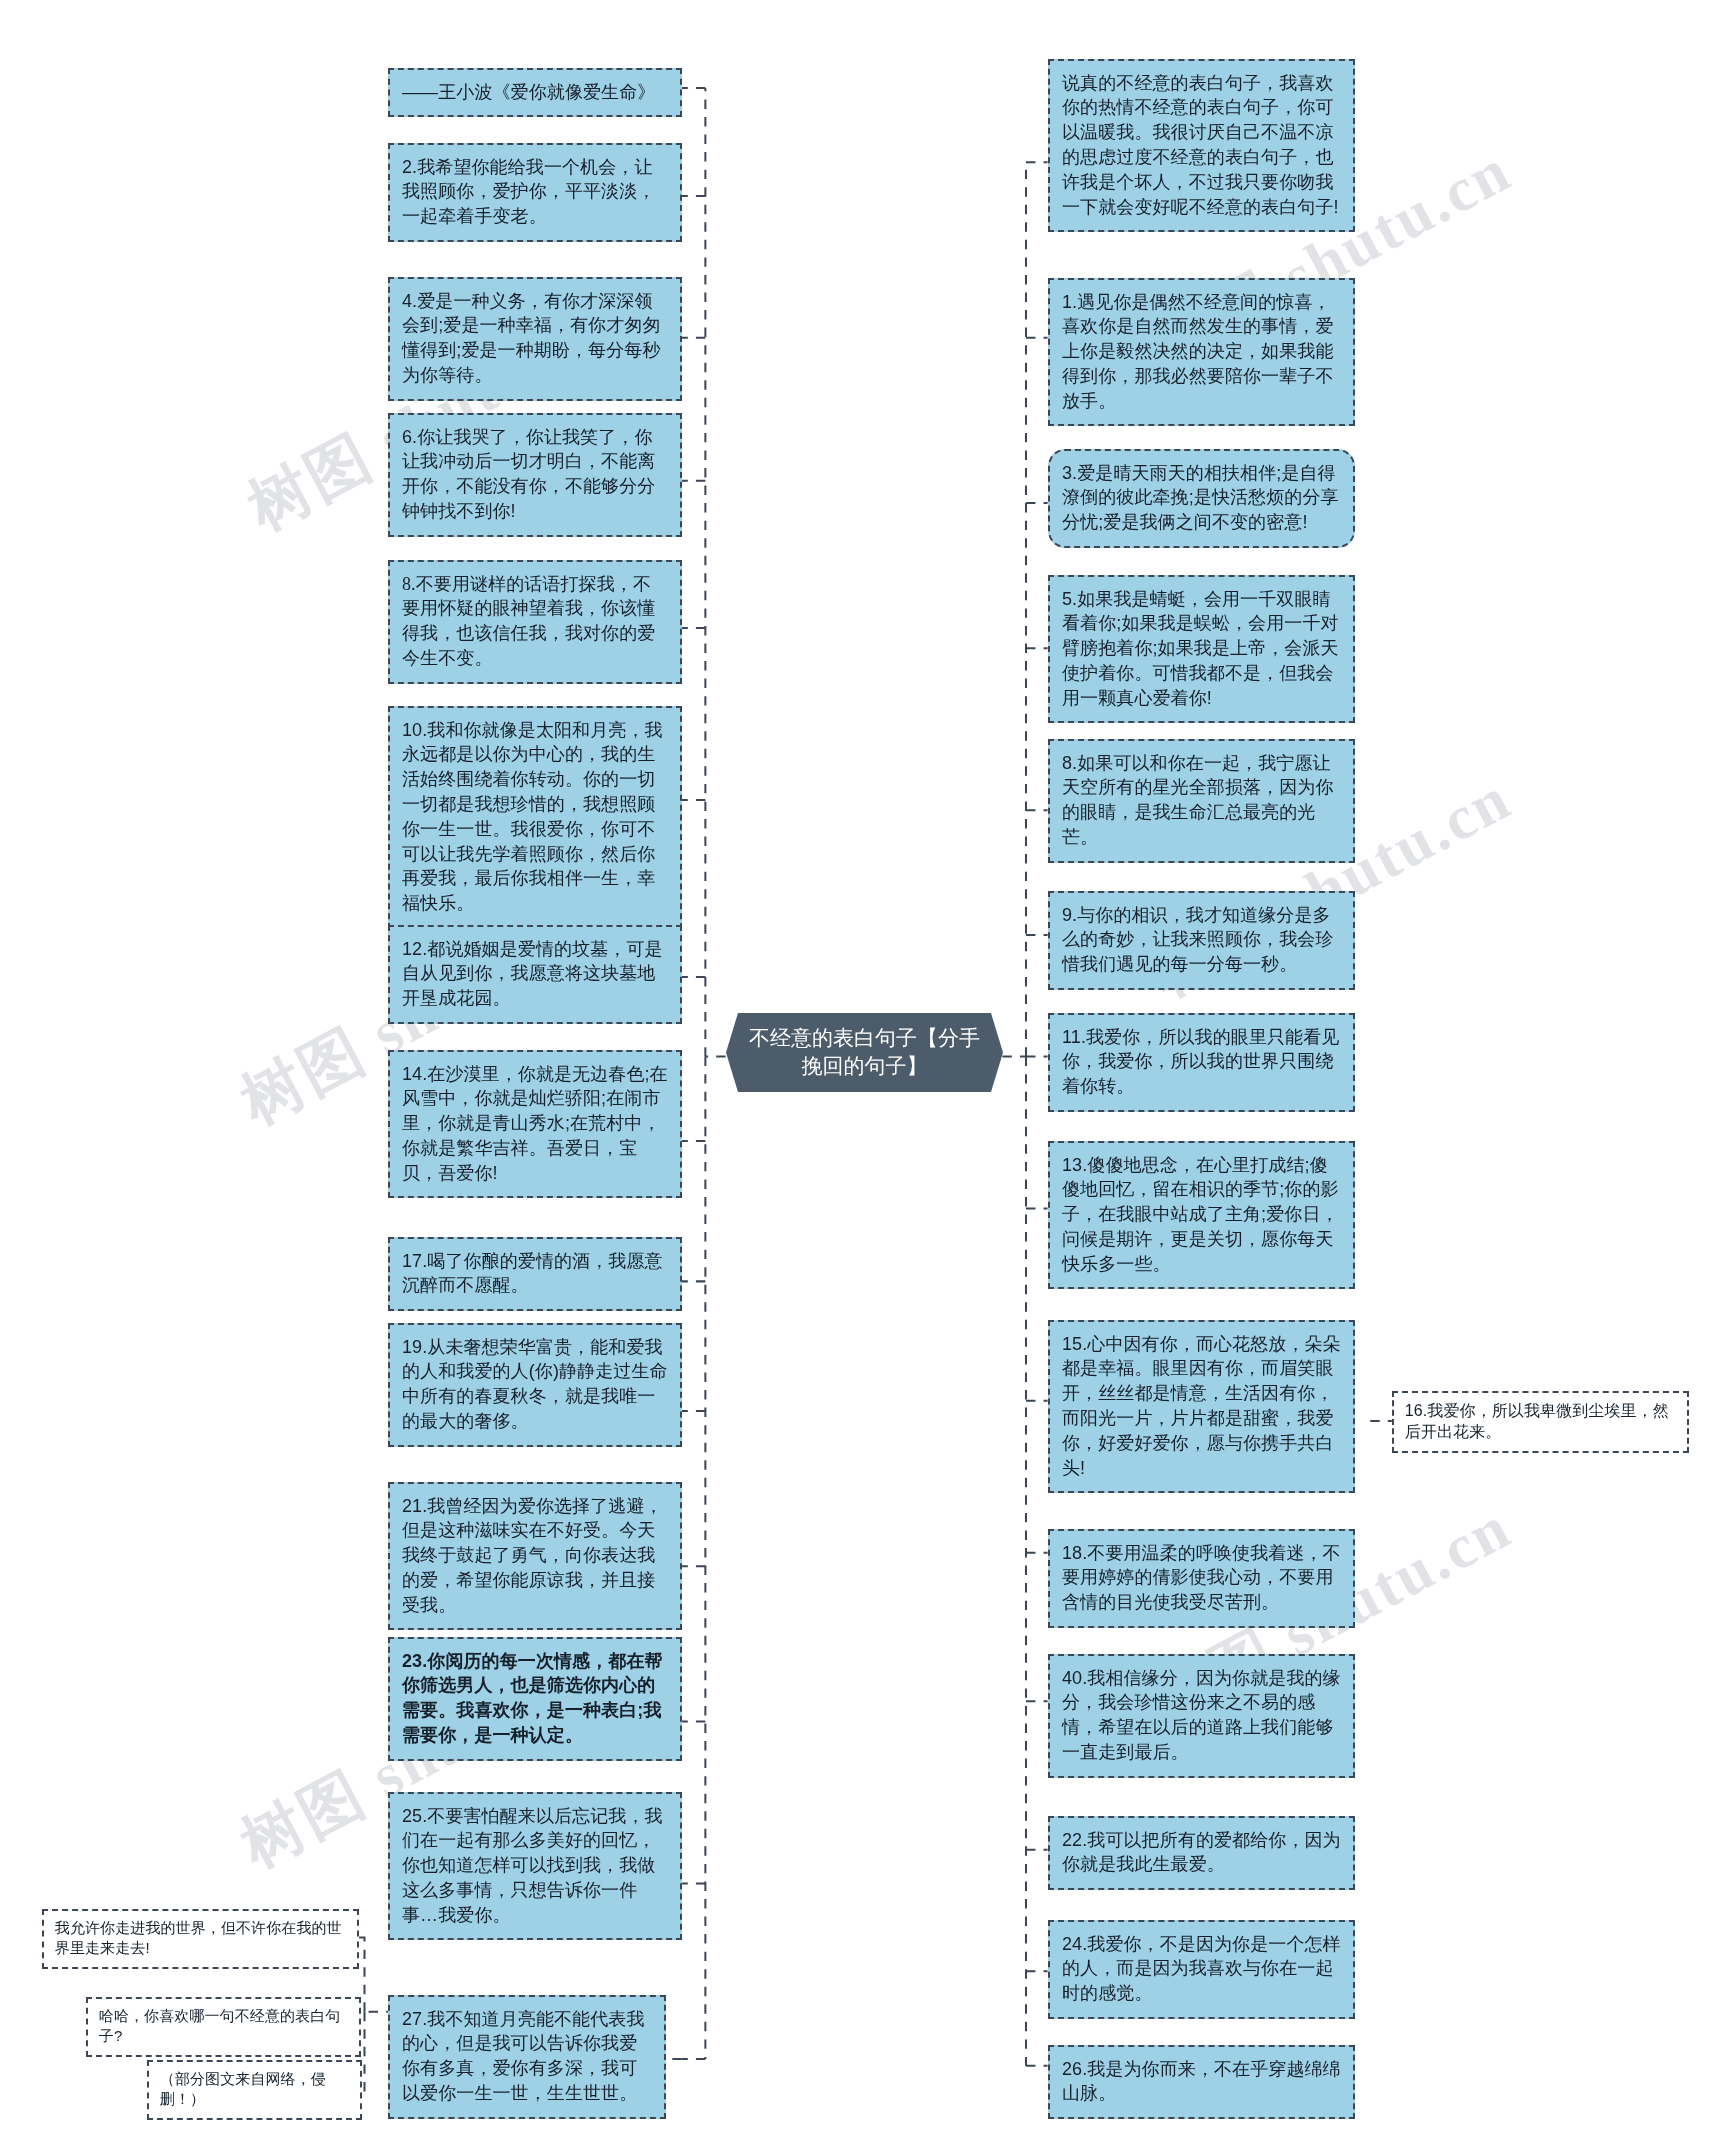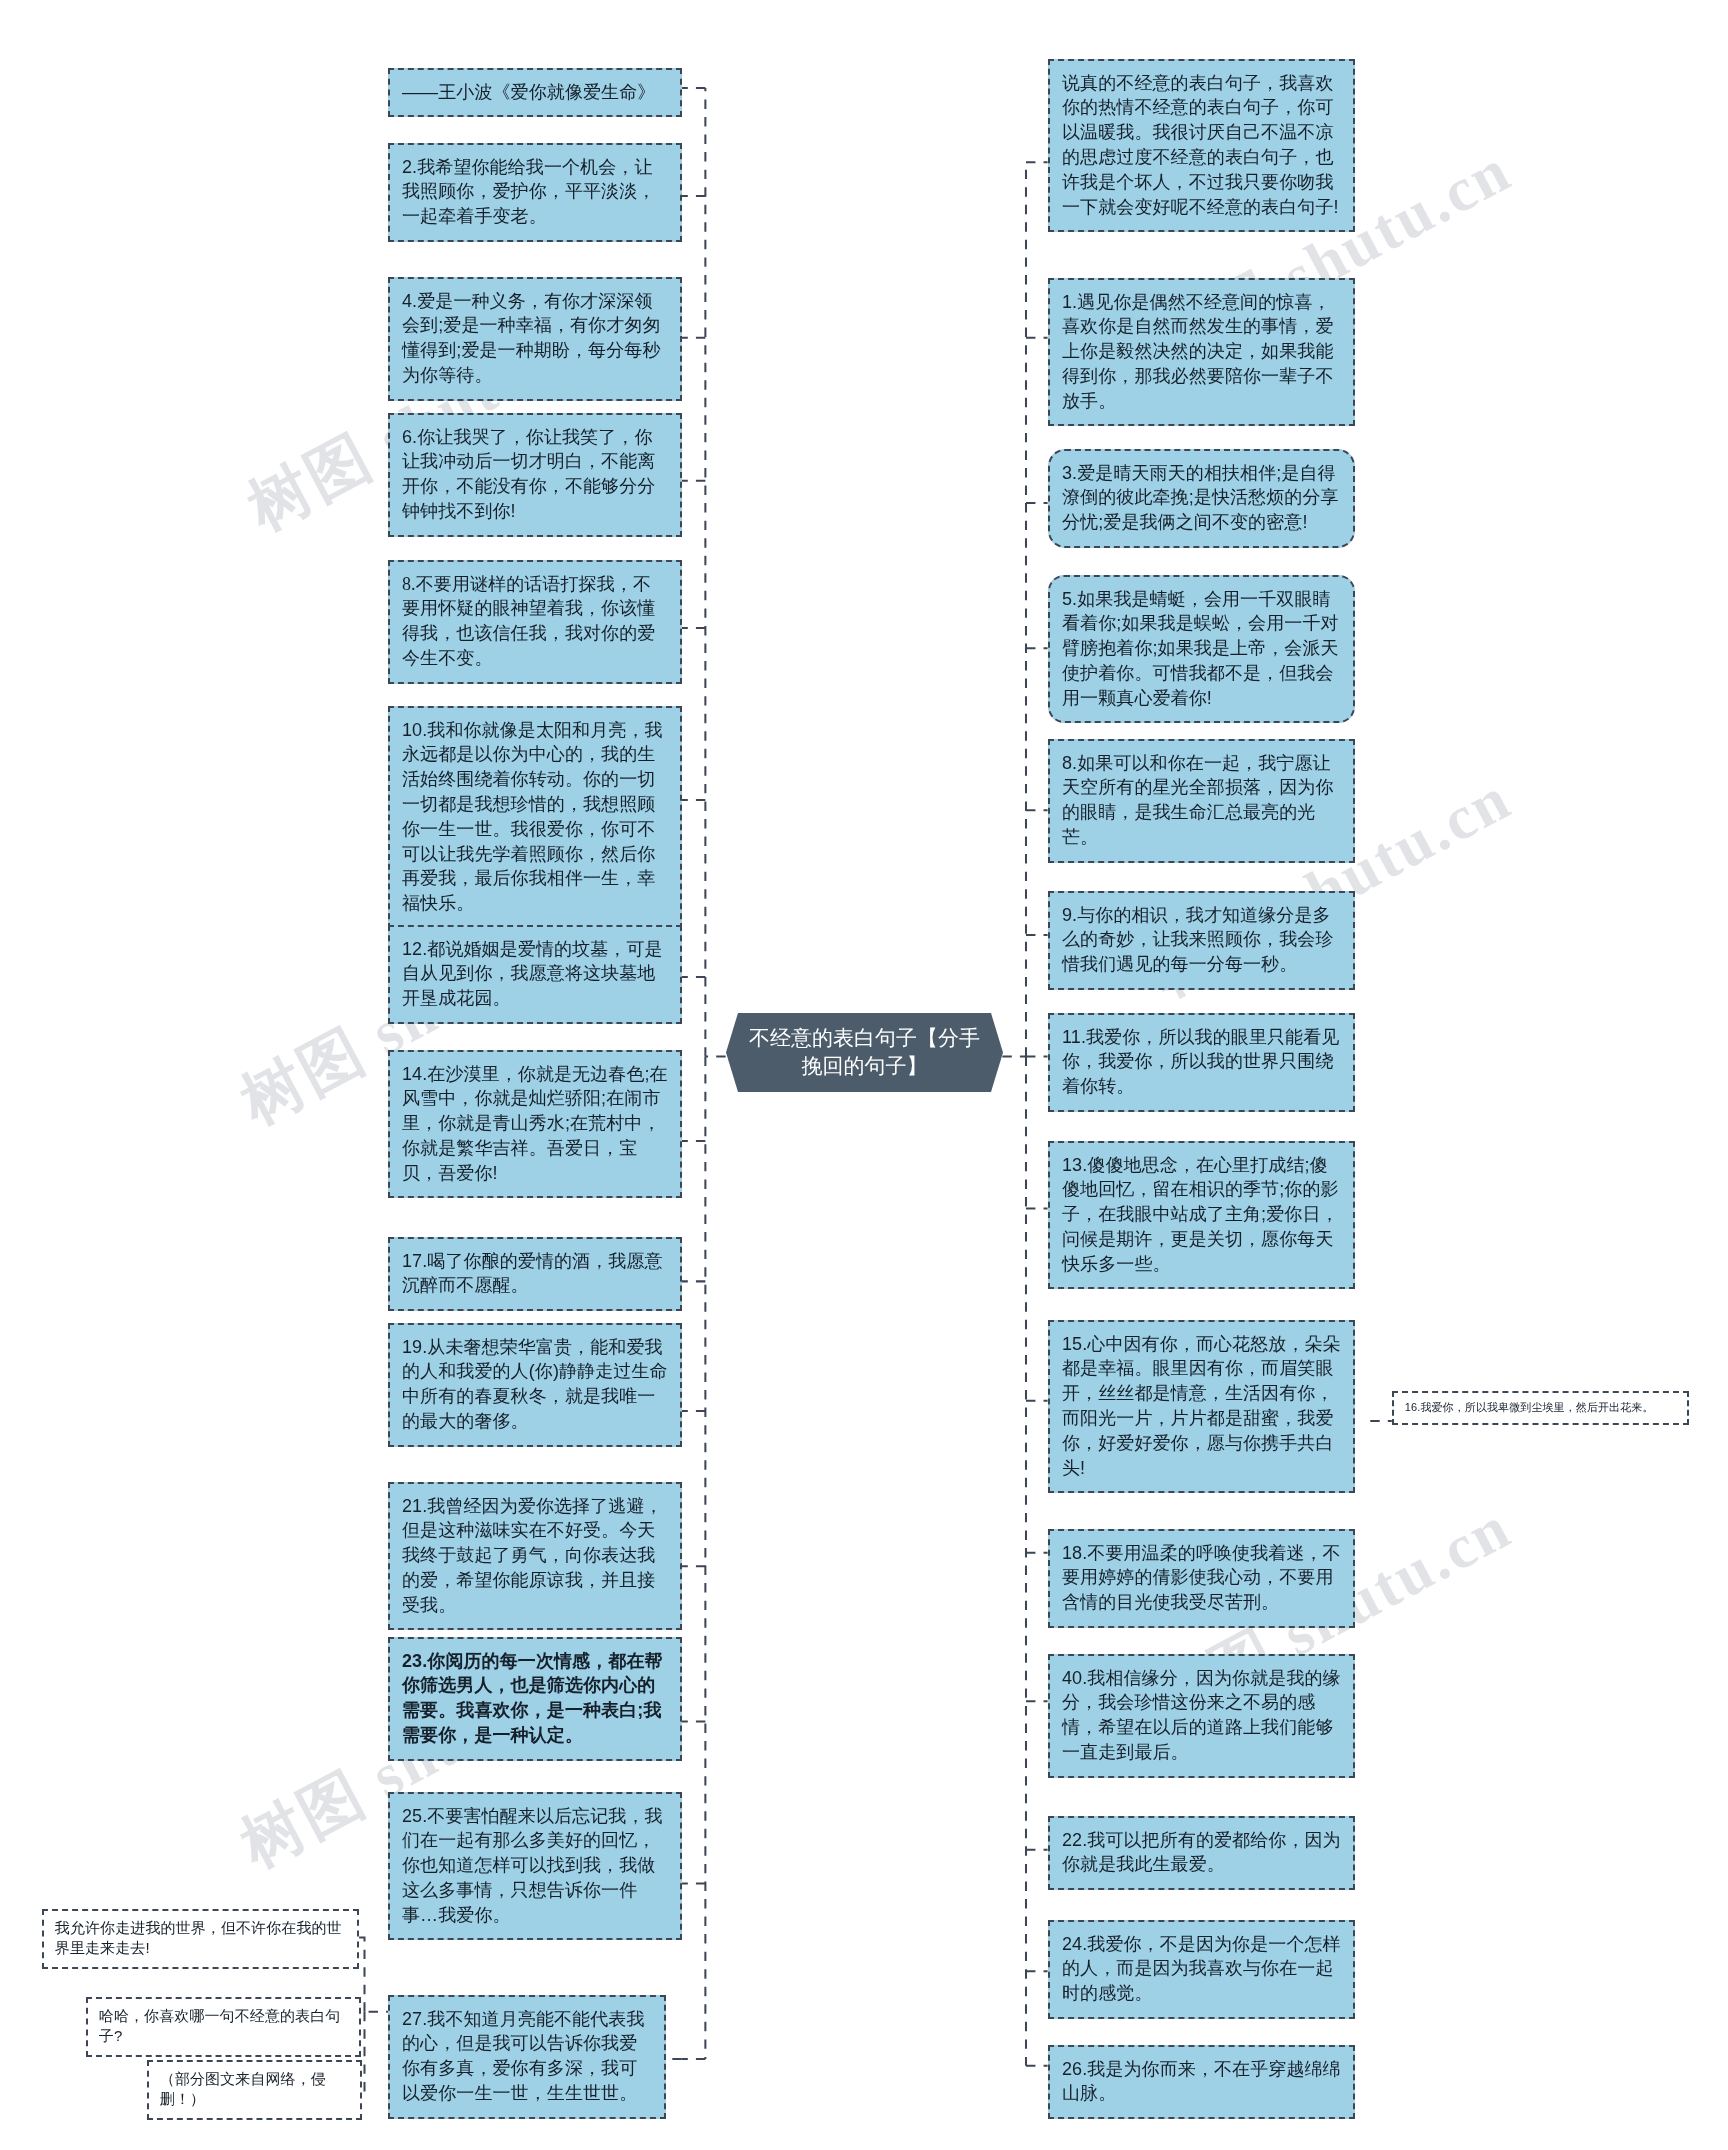--- a/index.html
+++ b/index.html
@@ -199,21 +199,21 @@
 
   <div class="node" style="left:1048px; top:59px; width:307px;">
     <span>说真的不经意的表白句子，我喜欢你的热情不经意的表白句子，你可以温暖我。我很讨厌自己不温不凉的思虑过度不经意的表白句子，也许我是个坏人，不过我只要你吻我一下就会变好呢不经意的表白句子!</span>
   </div>
   <div class="node" style="left:1048px; top:278px; width:307px;">
     <span>1.遇见你是偶然不经意间的惊喜，喜欢你是自然而然发生的事情，爱上你是毅然决然的决定，如果我能得到你，那我必然要陪你一辈子不放手。</span>
   </div>
   <div class="node" style="left:1048px; top:449px; width:307px;border-radius:17px;">
     <span>3.爱是晴天雨天的相扶相伴;是自得潦倒的彼此牵挽;是快活愁烦的分享分忧;爱是我俩之间不变的密意!</span>
   </div>
-  <div class="node" style="left:1048px; top:575px; width:307px;border-radius:16px;">
+  <div class="node" style="left:1048px; top:575px; width:307px;">
     <span>5.如果我是蜻蜓，会用一千双眼睛看着你;如果我是蜈蚣，会用一千对臂膀抱着你;如果我是上帝，会派天使护着你。可惜我都不是，但我会用一颗真心爱着你!</span>
   </div>
   <div class="node" style="left:1048px; top:739px; width:307px;">
     <span>8.如果可以和你在一起，我宁愿让天空所有的星光全部损落，因为你的眼睛，是我生命汇总最亮的光芒。</span>
   </div>
   <div class="node" style="left:1048px; top:891px; width:307px;">
     <span>9.与你的相识，我才知道缘分是多么的奇妙，让我来照顾你，我会珍惜我们遇见的每一分每一秒。</span>
   </div>
   <div class="node" style="left:1048px; top:1013px; width:307px;">
     <span>11.我爱你，所以我的眼里只能看见你，我爱你，所以我的世界只围绕着你转。</span>
@@ -233,21 +233,21 @@
   <div class="node" style="left:1048px; top:1816px; width:307px;">
     <span>22.我可以把所有的爱都给你，因为你就是我此生最爱。</span>
   </div>
   <div class="node" style="left:1048px; top:1920px; width:307px;">
     <span>24.我爱你，不是因为你是一个怎样的人，而是因为我喜欢与你在一起时的感觉。</span>
   </div>
   <div class="node" style="left:1048px; top:2045px; width:307px;">
     <span>26.我是为你而来，不在乎穿越绵绵山脉。</span>
   </div>
 
-  <div class="node plain" style="left:1392px; top:1391px; width:297px; font-size:11px; line-height:1.35;">
+  <div class="node plain" style="left:1392px; top:1391px; width:297px; font-size:16px; line-height:1.35;">
     <span>16.我爱你，所以我卑微到尘埃里，然后开出花来。</span>
   </div>
 
   <div class="node plain" style="left:42px; top:1909px; width:317px; font-size:15px; line-height:1.38;">
     <span>我允许你走进我的世界，但不许你在我的世界里走来走去!</span>
   </div>
   <div class="node plain" style="left:86px; top:1997px; width:275px; font-size:15px; line-height:1.38;">
     <span>哈哈，你喜欢哪一句不经意的表白句子?</span>
   </div>
   <div class="node plain center-quote" style="left:147px; top:2060px; width:215px; font-size:15px; line-height:1.38;">

